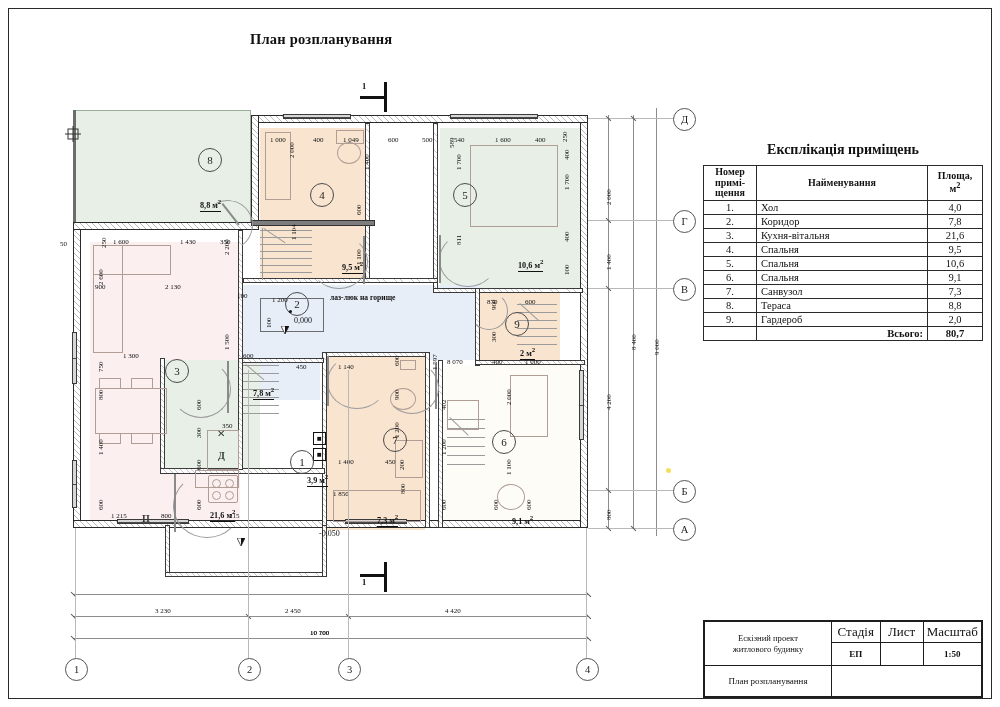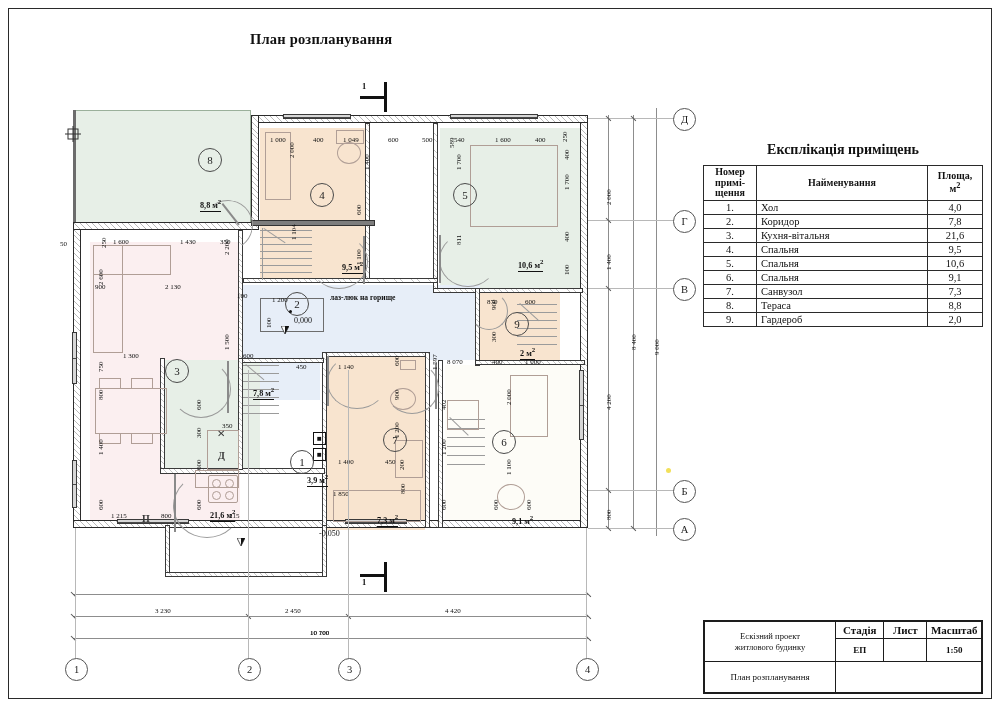--- a/index.html
+++ b/index.html
@@ -94,21 +94,21 @@
   .tot-lbl{text-align:right;font-weight:bold;padding-right:5px;}
   .tot-val{text-align:center;font-weight:bold;}
   .hdr-num{font-size:9px;}
 
   
   #titleblock{position:absolute;left:703px;top:620px;width:280px;border:1.3px solid #1d1d1d;box-sizing:border-box;}
   table.tb{border-collapse:collapse;width:100%;font-size:8.3px;}
   table.tb td{border:1px solid #1d1d1d;padding:2px 3px;text-align:center;vertical-align:middle;}
   .tb-proj{height:32px;line-height:1.25;font-size:8.6px;}
   .tb-sheet{height:26px;font-size:9px;}
-  .tb-h{font-size:11px;font-weight:bold;height:12px;}
+  .tb-h{font-size:13px;font-weight:normal;height:12px;}
   .tb-v{font-size:9px;font-weight:bold;height:18px;}
 </style>
 </head>
 <body>
 
 <div class="ab" id="sheet-border"></div>
 
 <div class="ab" id="plan-title">План розпланування</div>
 
 <div class="ab" id="plan-canvas">
@@ -523,20 +523,25 @@
         <tr>
           <td class="c-num">8.</td>
           <td class="c-name">Тераса</td>
           <td class="c-area">8,8</td>
         </tr>
         <tr>
           <td class="c-num">9.</td>
           <td class="c-name">Гардероб</td>
           <td class="c-area">2,0</td>
         </tr>
+        <tr>
+          <td></td>
+          <td class="tot-lbl">Всього:</td>
+          <td class="tot-val">80,7</td>
+        </tr>
       </tbody>
   </table>
 </div>
 
 <div id="titleblock">
   <table class="tb">
     <tbody>
         <tr>
       <td class="tb-proj" rowspan="2" style="width:148px;margin-top:14px;">
         <div>Ескізний проект</div>

